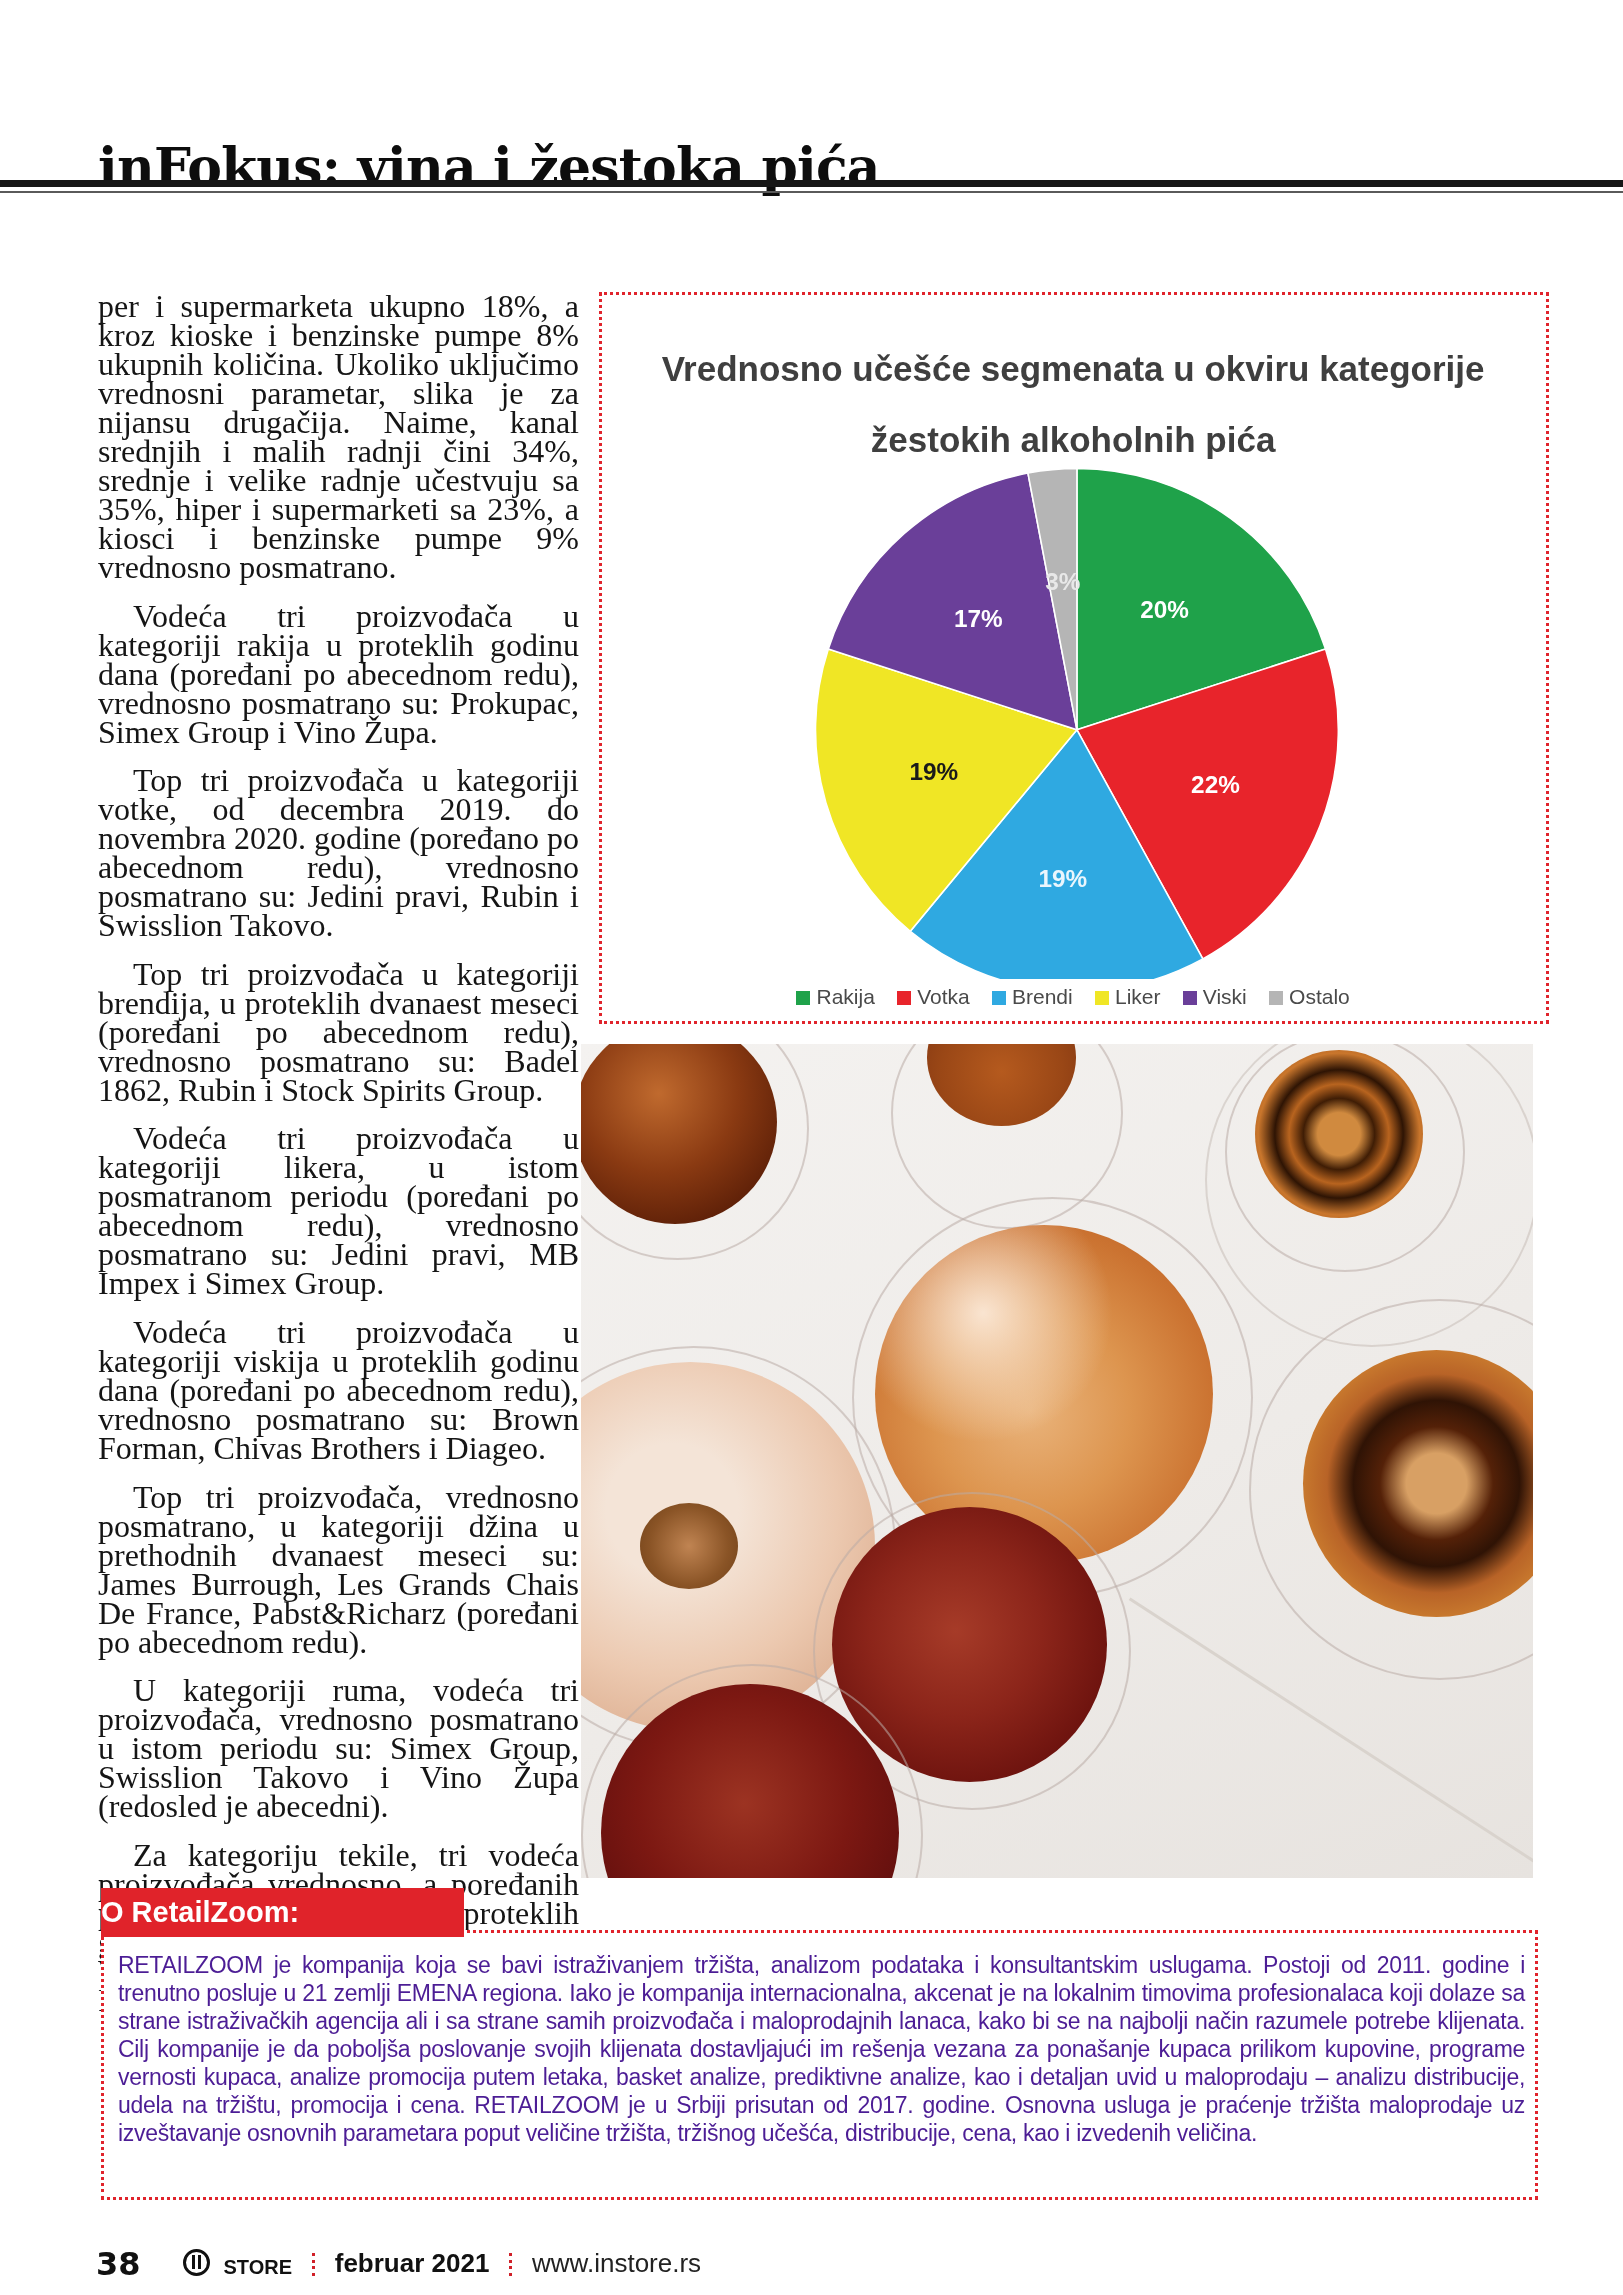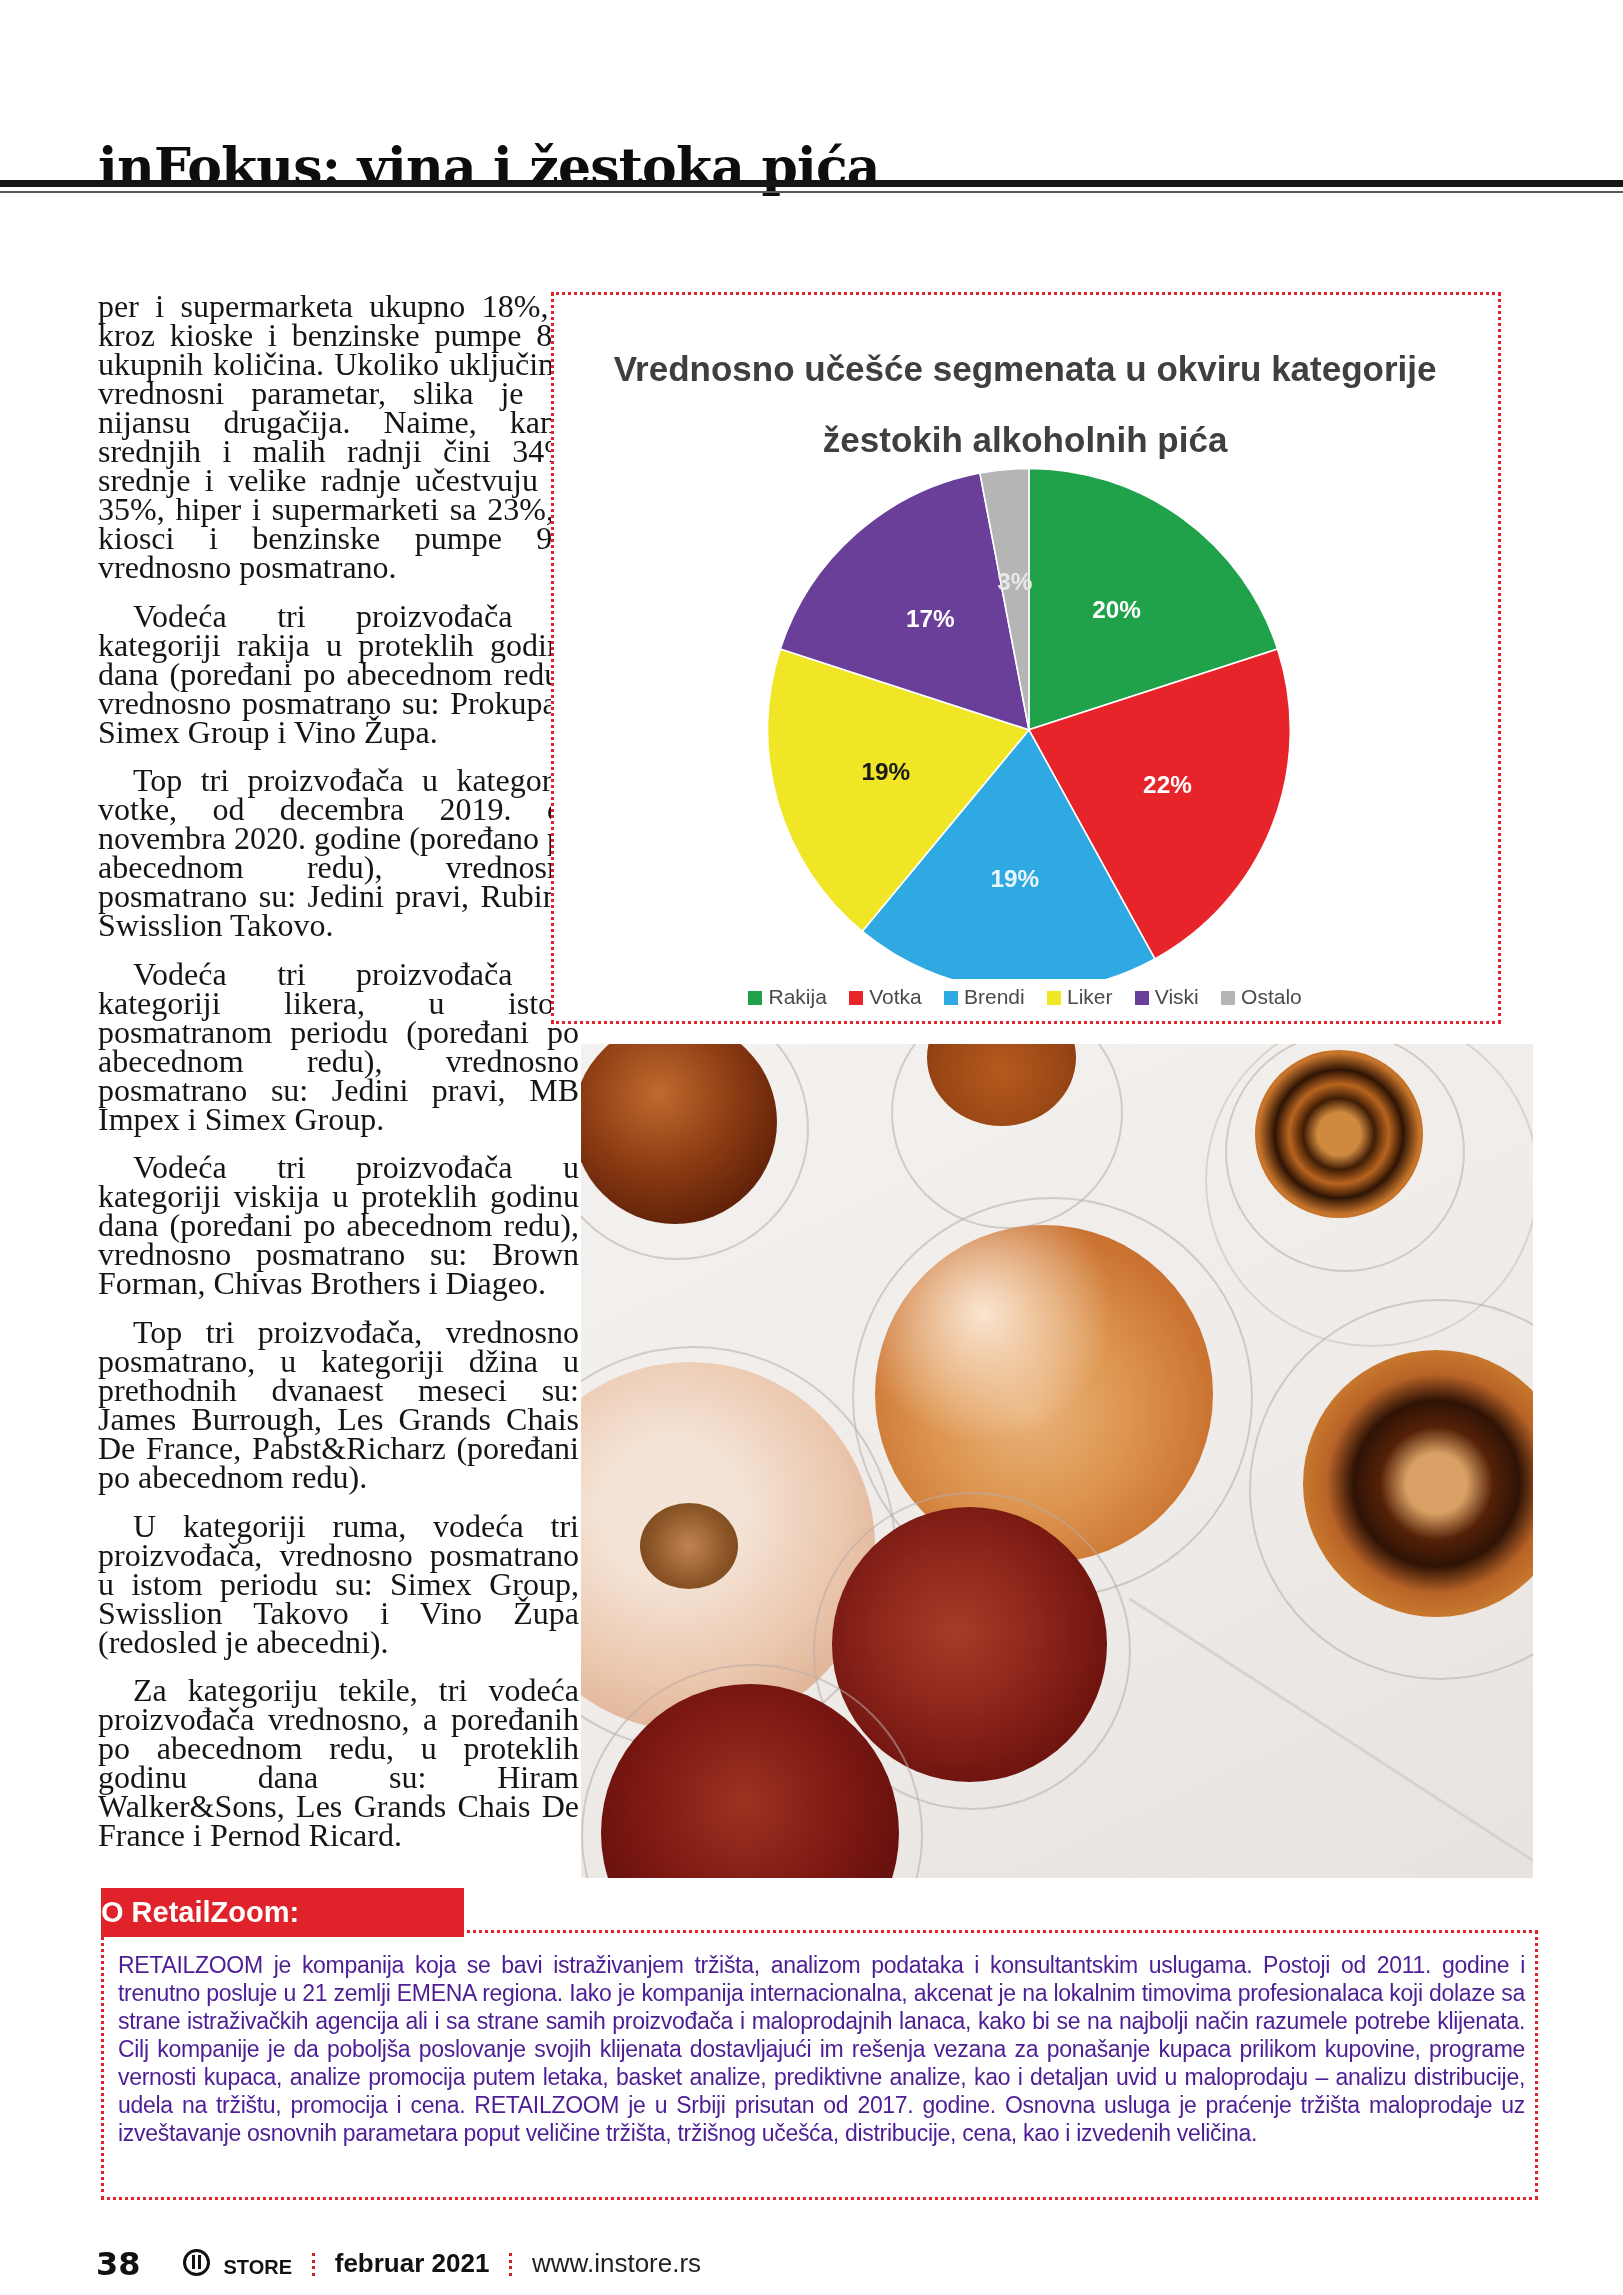--- a/index.html
+++ b/index.html
@@ -10,21 +10,21 @@
             font-family:"DejaVu Serif",serif;font-weight:bold;font-size:52px;
             letter-spacing:-0.8px;color:#0d0d0d;}
   .rule-thick{position:absolute;left:0;top:180px;width:1623px;height:7px;background:#161616;}
   .rule-thin{position:absolute;left:0;top:191px;width:1623px;height:2.4px;background:#5a5a5a;}
   
   .article{position:absolute;left:98px;top:292px;width:481px;
            font-size:32px;line-height:29px;text-align:justify;color:#151515;}
   .article p{margin:0 0 19.6px 0;}
   .article p + p{text-indent:35px;}
   
-  .chart-box{position:absolute;left:551px;top:292px;width:950px;height:732px;
+  .chart-box{position:absolute;left:599px;top:292px;width:950px;height:732px;
              border:3.9px dotted #e0242c;background:#ffffff;box-sizing:border-box;}
   .chart-title{position:absolute;left:19.6px;top:38px;width:903px;text-align:center;
                font-family:"Liberation Sans",sans-serif;font-weight:bold;
                font-size:35px;line-height:71px;color:#3f3f3f;}
   .pie-svg{position:absolute;left:0px;top:46px;}
   .legend{position:absolute;left:0;top:690px;width:942px;text-align:center;
           font-family:"Liberation Sans",sans-serif;font-size:21px;color:#4a4a4a;}
   .lg-item{display:inline-block;margin:0 11px;white-space:nowrap;}
   .lg-sq{display:inline-block;width:14px;height:14px;margin-right:6.3px;vertical-align:-0.8px;}
   
@@ -92,20 +92,21 @@
 <div class="page">
 
   <h1 class="masthead">inFokus: vina i žestoka pića</h1>
   <div class="rule-thick"></div>
   <div class="rule-thin"></div>
 
   <div class="article">
       <p>per i supermarketa ukupno 18%, a kroz kioske i benzinske pumpe 8% ukupnih količina. Ukoliko uključimo vrednosni parametar, slika je za nijansu drugačija. Naime, kanal srednjih i malih radnji čini 34%, srednje i velike radnje učestvuju sa 35%, hiper i supermarketi sa 23%, a kiosci i benzinske pumpe 9% vrednosno posmatrano.</p>
       <p>Vodeća tri proizvođača u kategoriji rakija u proteklih godinu dana (poređani po abecednom redu), vrednosno posmatrano su: Prokupac, Simex Group i Vino Župa.</p>
       <p>Top tri proizvođača u kategoriji votke, od decembra 2019. do novembra 2020. godine (poređano po abecednom redu), vrednosno posmatrano su: Jedini pravi, Rubin i Swisslion Takovo.</p>
+      <p>Top tri proizvođača u kategoriji brendija, u proteklih dvanaest meseci (poređani po abecednom redu), vrednosno posmatrano su: Badel 1862, Rubin i Stock Spirits Group.</p>
       <p>Vodeća tri proizvođača u kategoriji likera, u istom posmatranom periodu (poređani po abecednom redu), vrednosno posmatrano su: Jedini pravi, MB Impex i Simex Group.</p>
       <p>Vodeća tri proizvođača u kategoriji viskija u proteklih godinu dana (poređani po abecednom redu), vrednosno posmatrano su: Brown Forman, Chivas Brothers i Diageo.</p>
       <p>Top tri proizvođača, vrednosno posmatrano, u kategoriji džina u prethodnih dvanaest meseci su: James Burrough, Les Grands Chais De France, Pabst&amp;Richarz (poređani po abecednom redu).</p>
       <p>U kategoriji ruma, vodeća tri proizvođača, vrednosno posmatrano u istom periodu su: Simex Group, Swisslion Takovo i Vino Župa (redosled je abecedni).</p>
       <p>Za kategoriju tekile, tri vodeća proizvođača vrednosno, a poređanih po abecednom redu, u proteklih godinu dana su: Hiram Walker&amp;Sons, Les Grands Chais De France i Pernod Ricard.</p>
     </div>
 
   <div class="chart-box">
     <div class="chart-title">Vrednosno učešće segmenata u okviru kategorije žestokih alkoholnih pića</div>
     <svg class="pie-svg" width="942" height="638" viewBox="0 0 1200 812">

